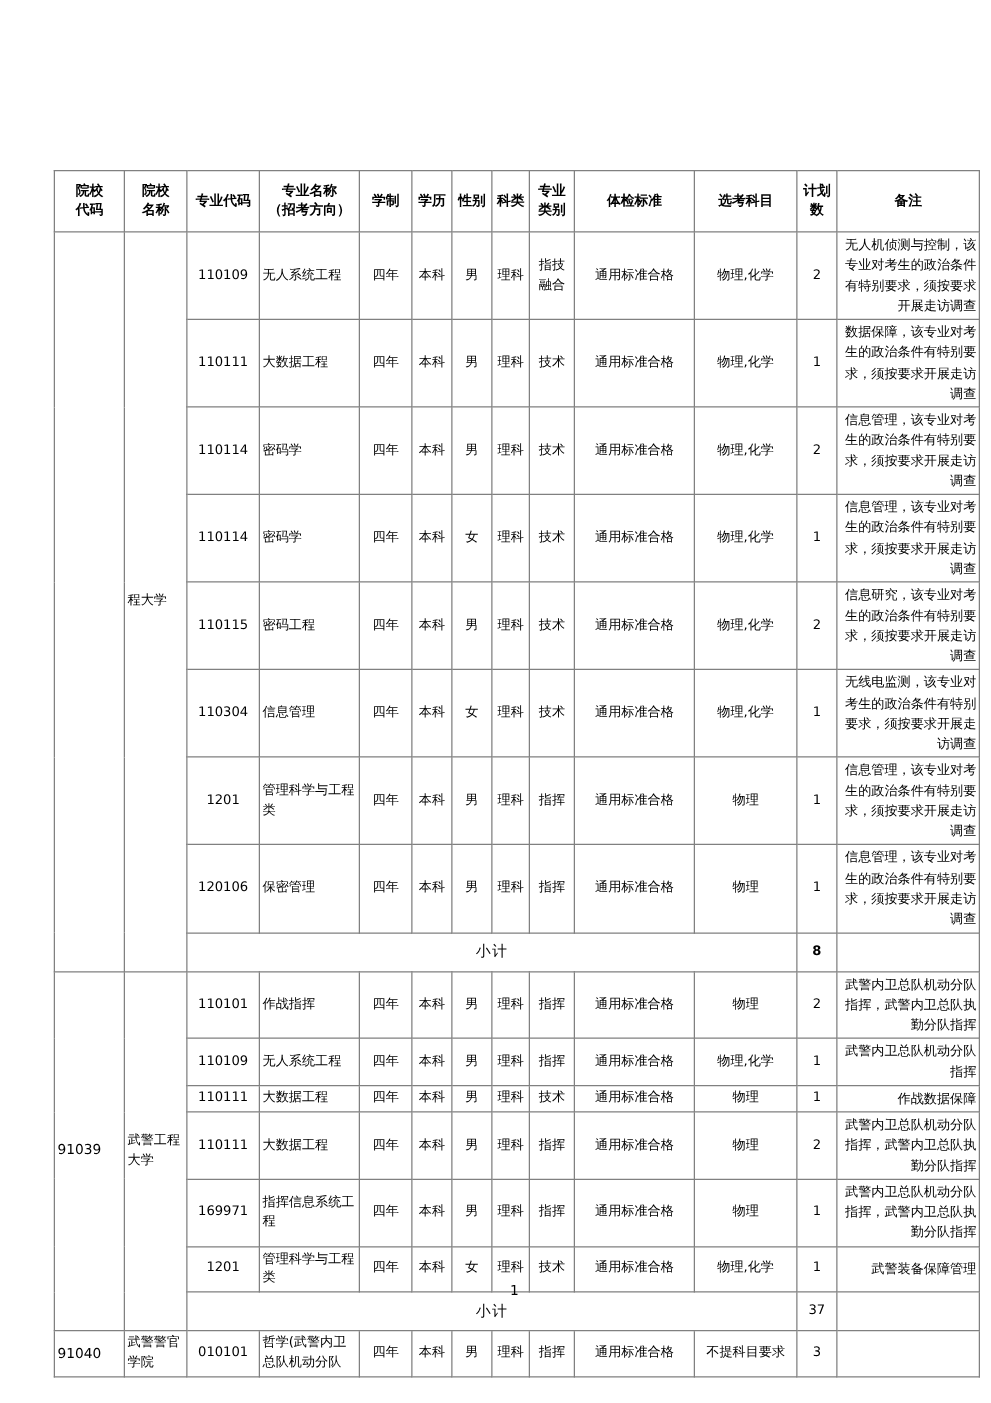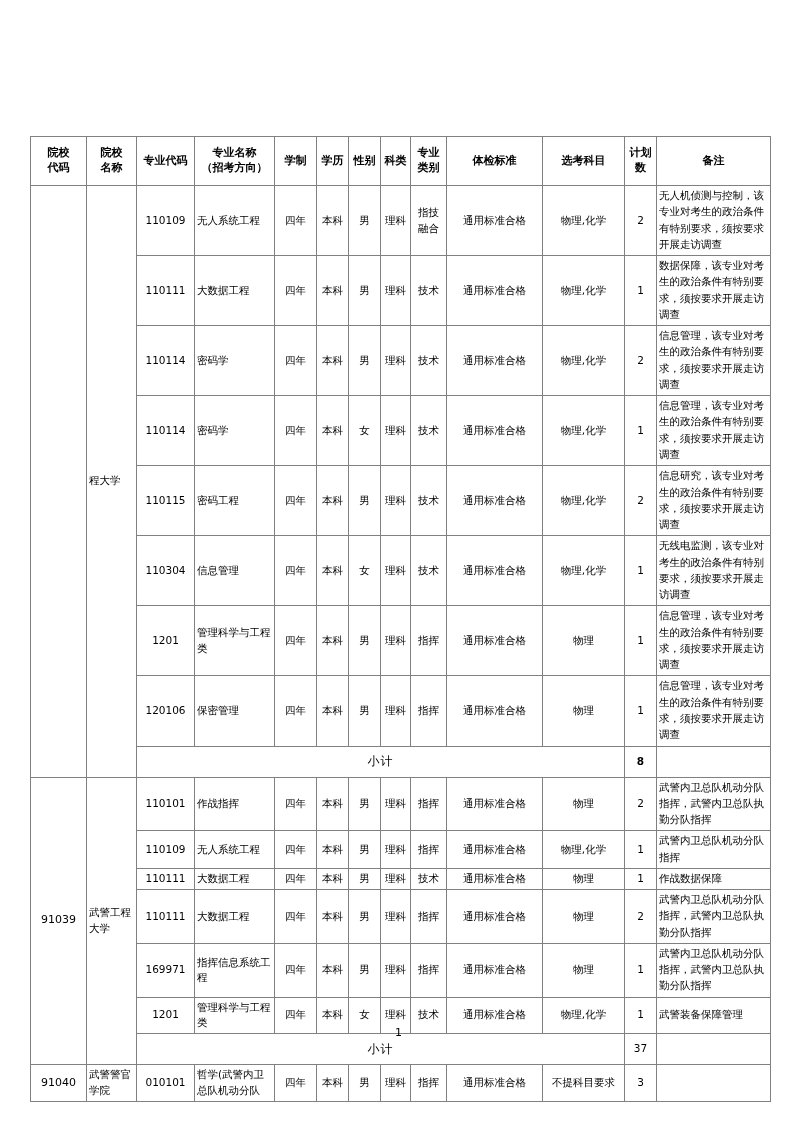--- a/index.html
+++ b/index.html
@@ -10,21 +10,21 @@
   body {
     width: 793px;
     height: 1122px;
     font-family: "DejaVu Sans", "Liberation Sans", sans-serif;
     color: #000000;
     position: relative;
     overflow: hidden;
   }
   .page {
     position: absolute;
-    left: 2px;
+    left: 15px;
     top: 0;
     width: 647px;
     height: 1122px;
     box-sizing: border-box;
   }
   .table-wrap {
     position: absolute;
     left: 28px;
     top: 136px;
     width: 740px;
@@ -61,40 +61,38 @@
   col.c-gender  { width: 32px; }
   col.c-cat     { width: 30px; }
   col.c-type    { width: 36px; }
   col.c-phys    { width: 96px; }
   col.c-sel     { width: 82px; }
   col.c-plan    { width: 32px; }
   col.c-remark  { width: 114px; }
 
   .ct  { text-align: center; }
   td.remark {
-    text-align: left;
+    text-align: right;
     padding-left: 3px;
     padding-right: 2px;
     line-height: 1.55;
-    font-family: Liberation Mono, monospace;
   }
   td.mname {
     text-align: left;
     padding-left: 3px;
     line-height: 1.5;
   }
   td.subtotal-label {
     text-align: center;
     font-weight: bold;
     font-size: 12px;
     letter-spacing: 1px;
     height: 26px;
   }
   td.school-code {
-    text-align: center;
     font-size: 11px;
   }
   td.school-name {
     text-align: left;
     font-size: 10.5px;
     line-height: 1.5;
   }
   td.school-name-top {
     text-align: left;
     vertical-align: top;

